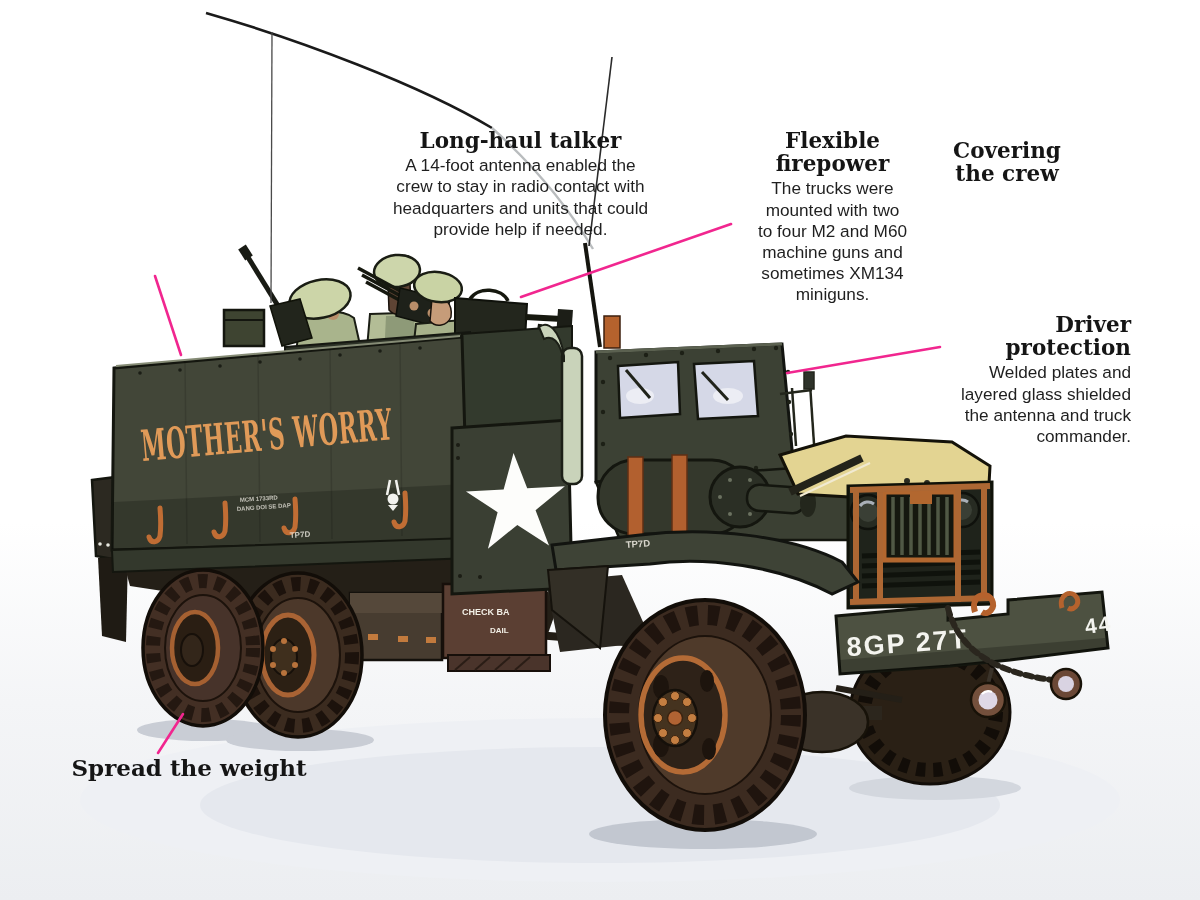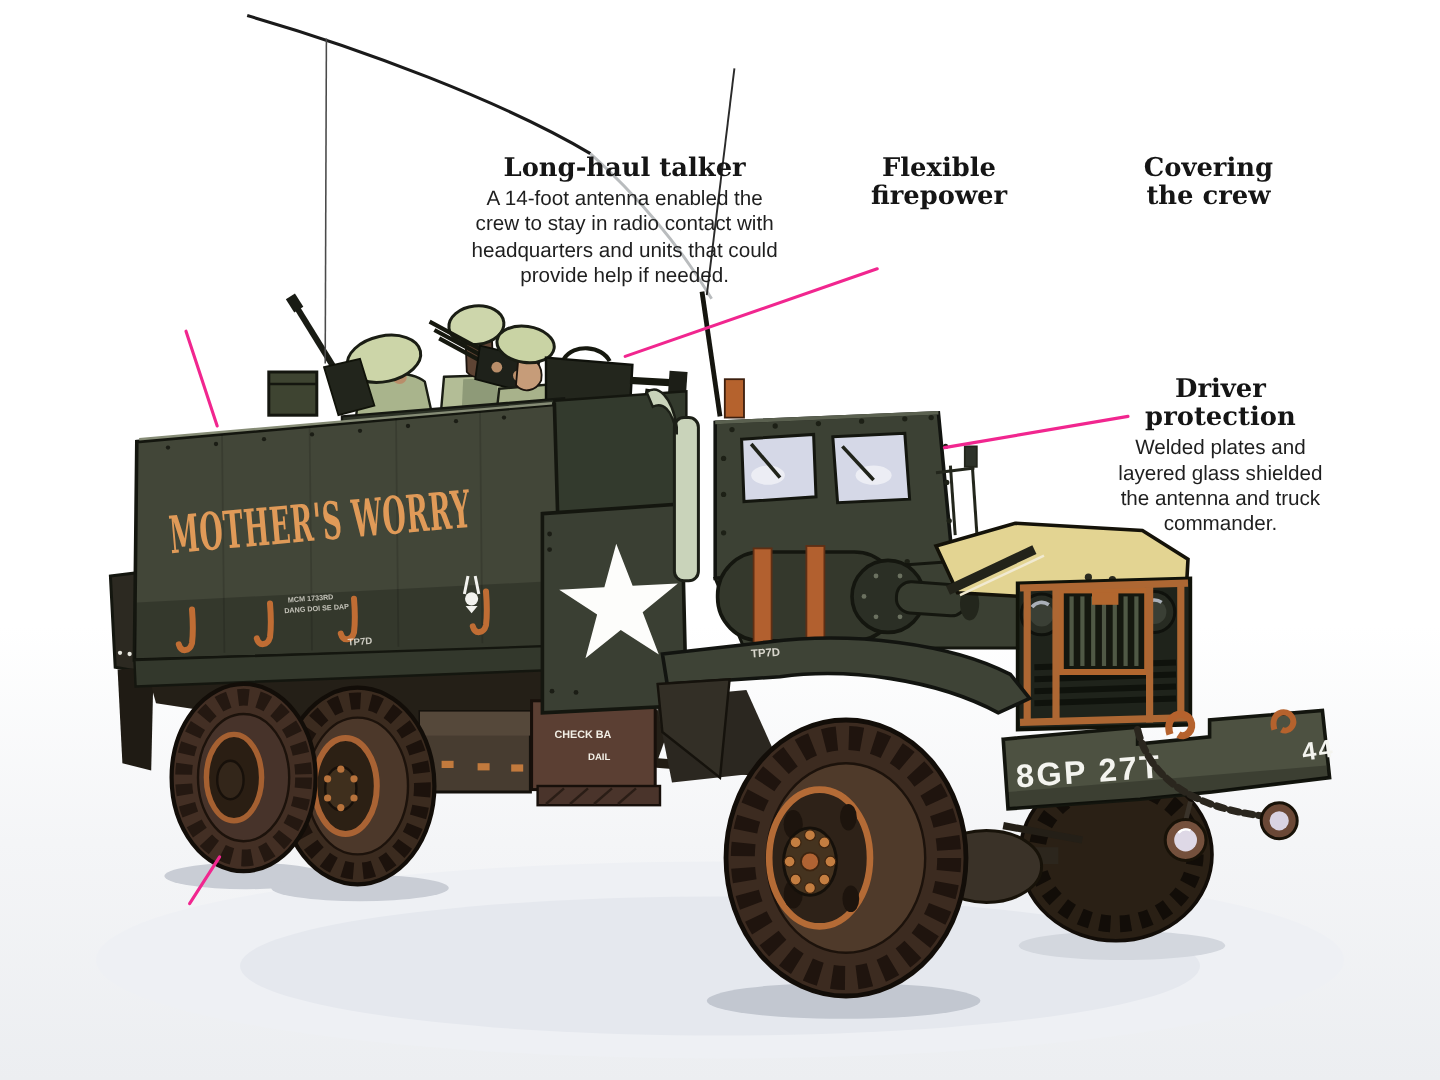--- a/index.html
+++ b/index.html
@@ -393,35 +393,42 @@
 
 
 <div class="annotation" style="left:378px;top:129px;width:285px;">
   <h3>Long-haul talker</h3>
   <p>A 14-foot antenna enabled the
 crew to stay in radio contact with
 headquarters and units that could
 provide help if needed.</p>
 </div>
 
-<div class="annotation" style="left:690px;top:129px;width:185px;">
+<div class="annotation" style="left:740px;top:129px;width:185px;">
   <h3>Flexible
 firepower</h3>
-</div>
-
-<div class="annotation" style="left:908px;top:129px;width:198px;text-align:center;">
+  <p>The trucks were
+mounted with two
+to four M2 and M60
+machine guns and
+sometimes XM134
+miniguns.</p>
+</div>
+
+<div class="annotation" style="left:908px;top:139px;width:198px;text-align:center;">
   <h3>Covering
 the crew</h3>
 </div>
 
-<div class="annotation" style="left:903px;top:313px;width:228px;">
+<div class="annotation" style="left:903px;top:313px;width:228px;text-align:right;">
   <h3>Driver
 protection</h3>
   <p>Welded plates and
 layered glass shielded
 the antenna and truck
 commander.</p>
 </div>
 
 <div class="annotation big" style="left:28px;top:756px;width:322px;">
+  <h3>Spread the weight</h3>
 </div>
 
 </div>
 
 </body></html>

